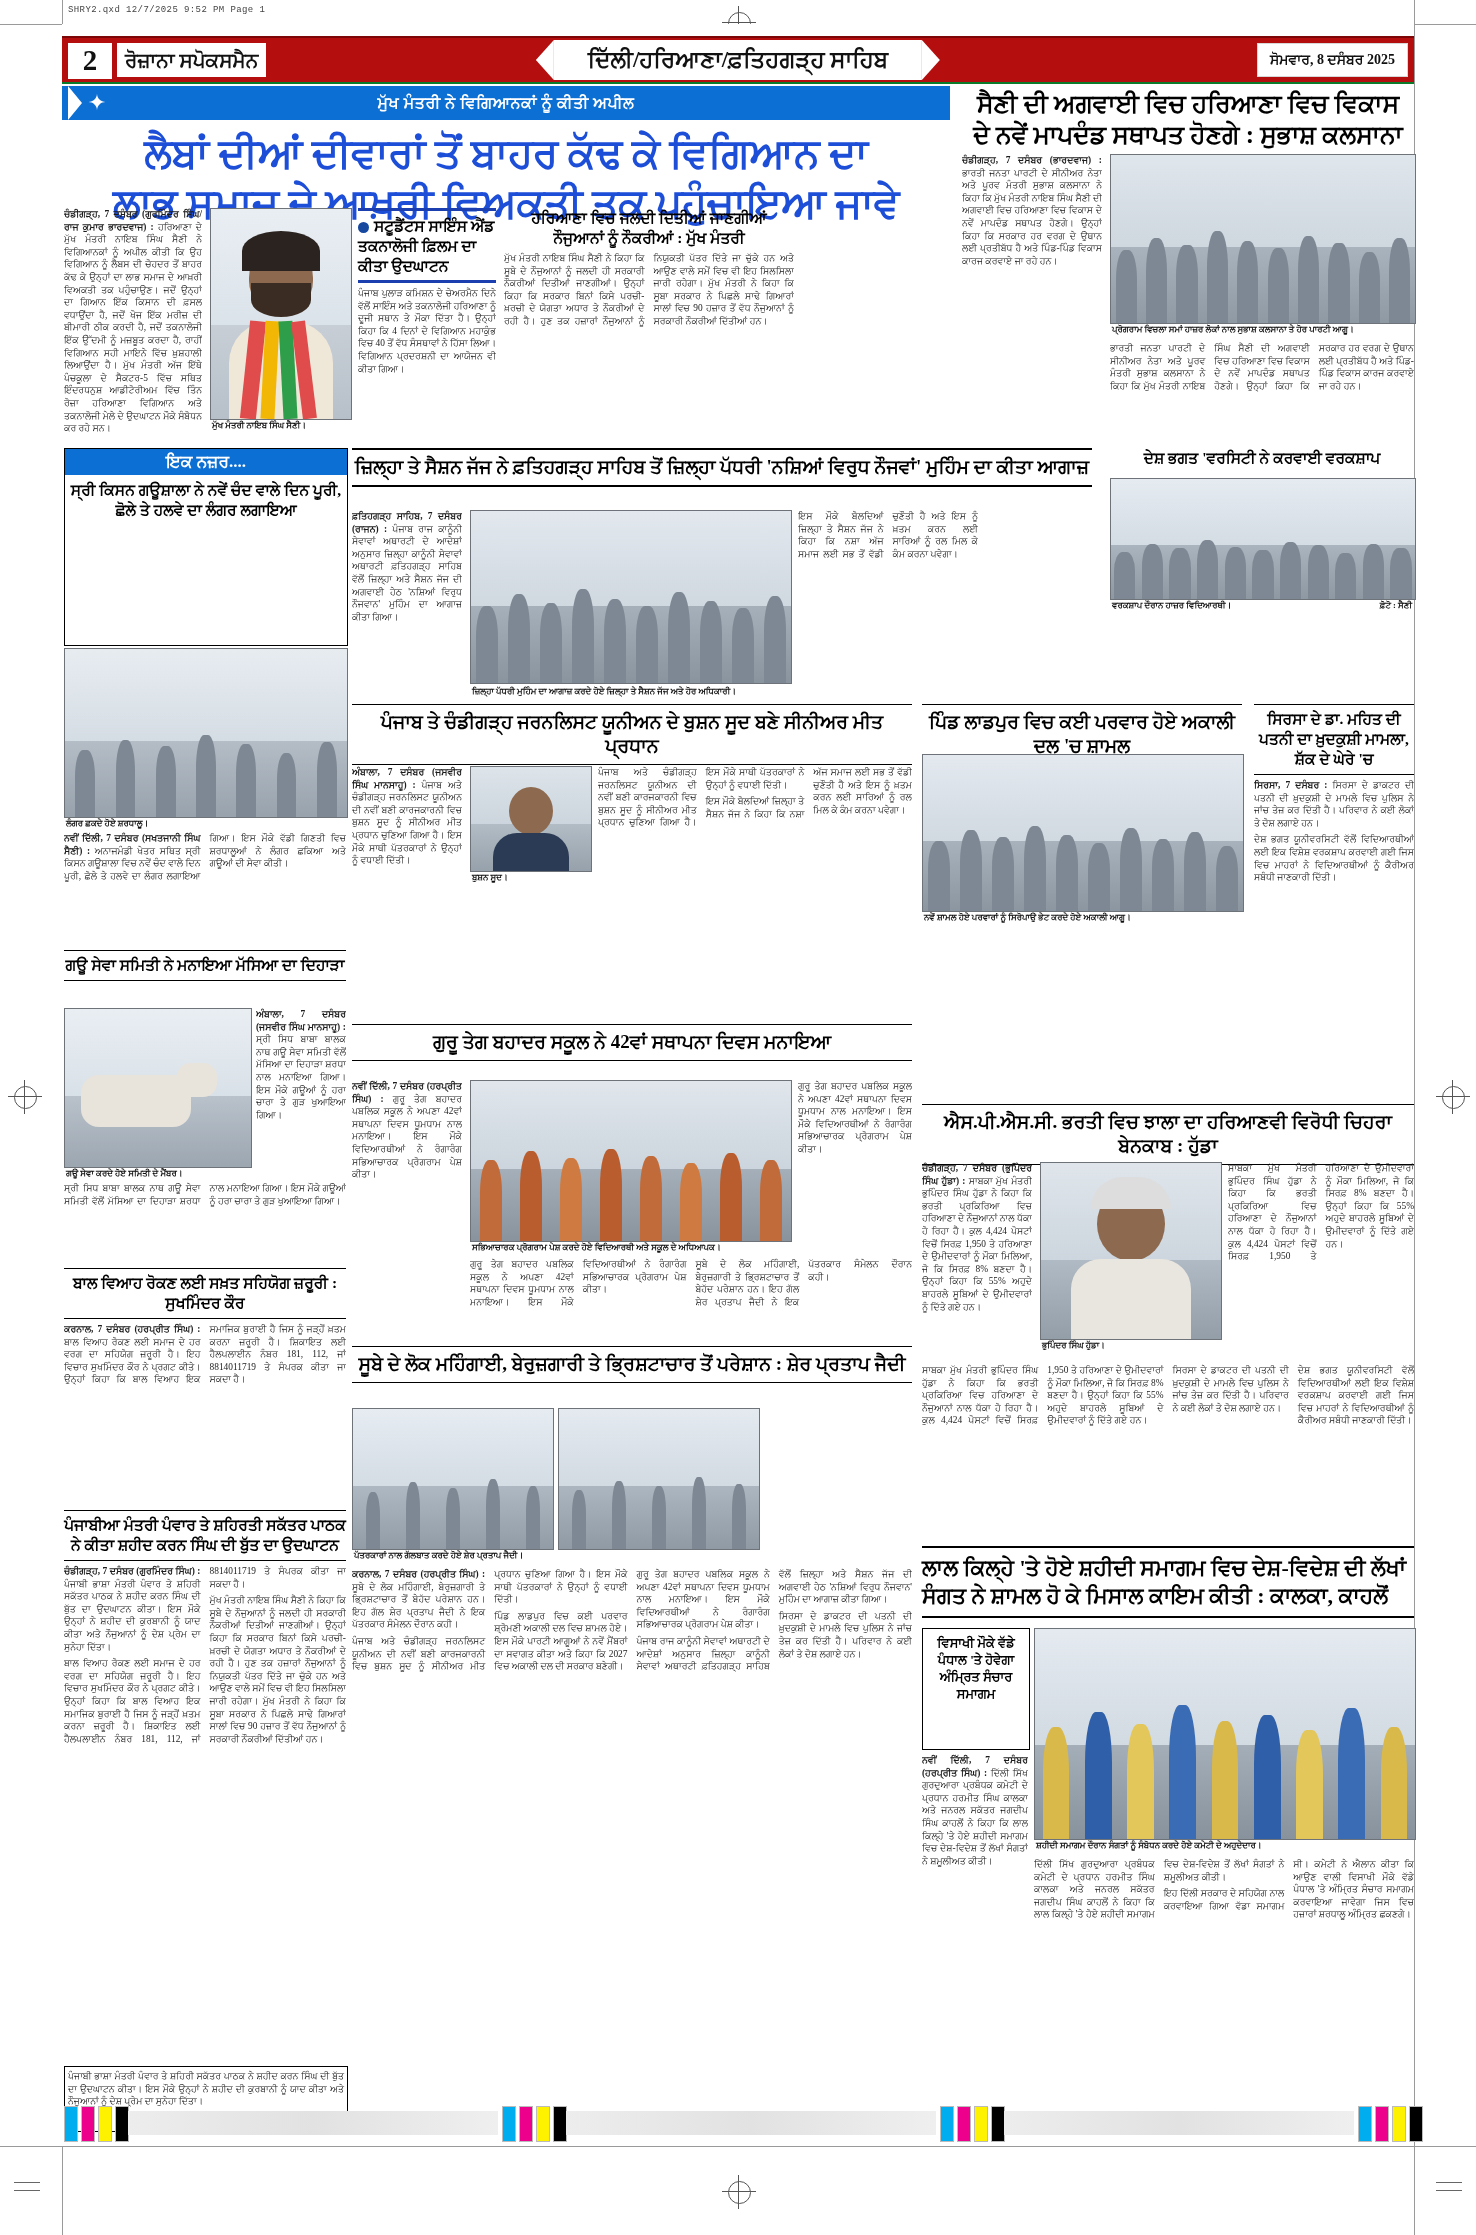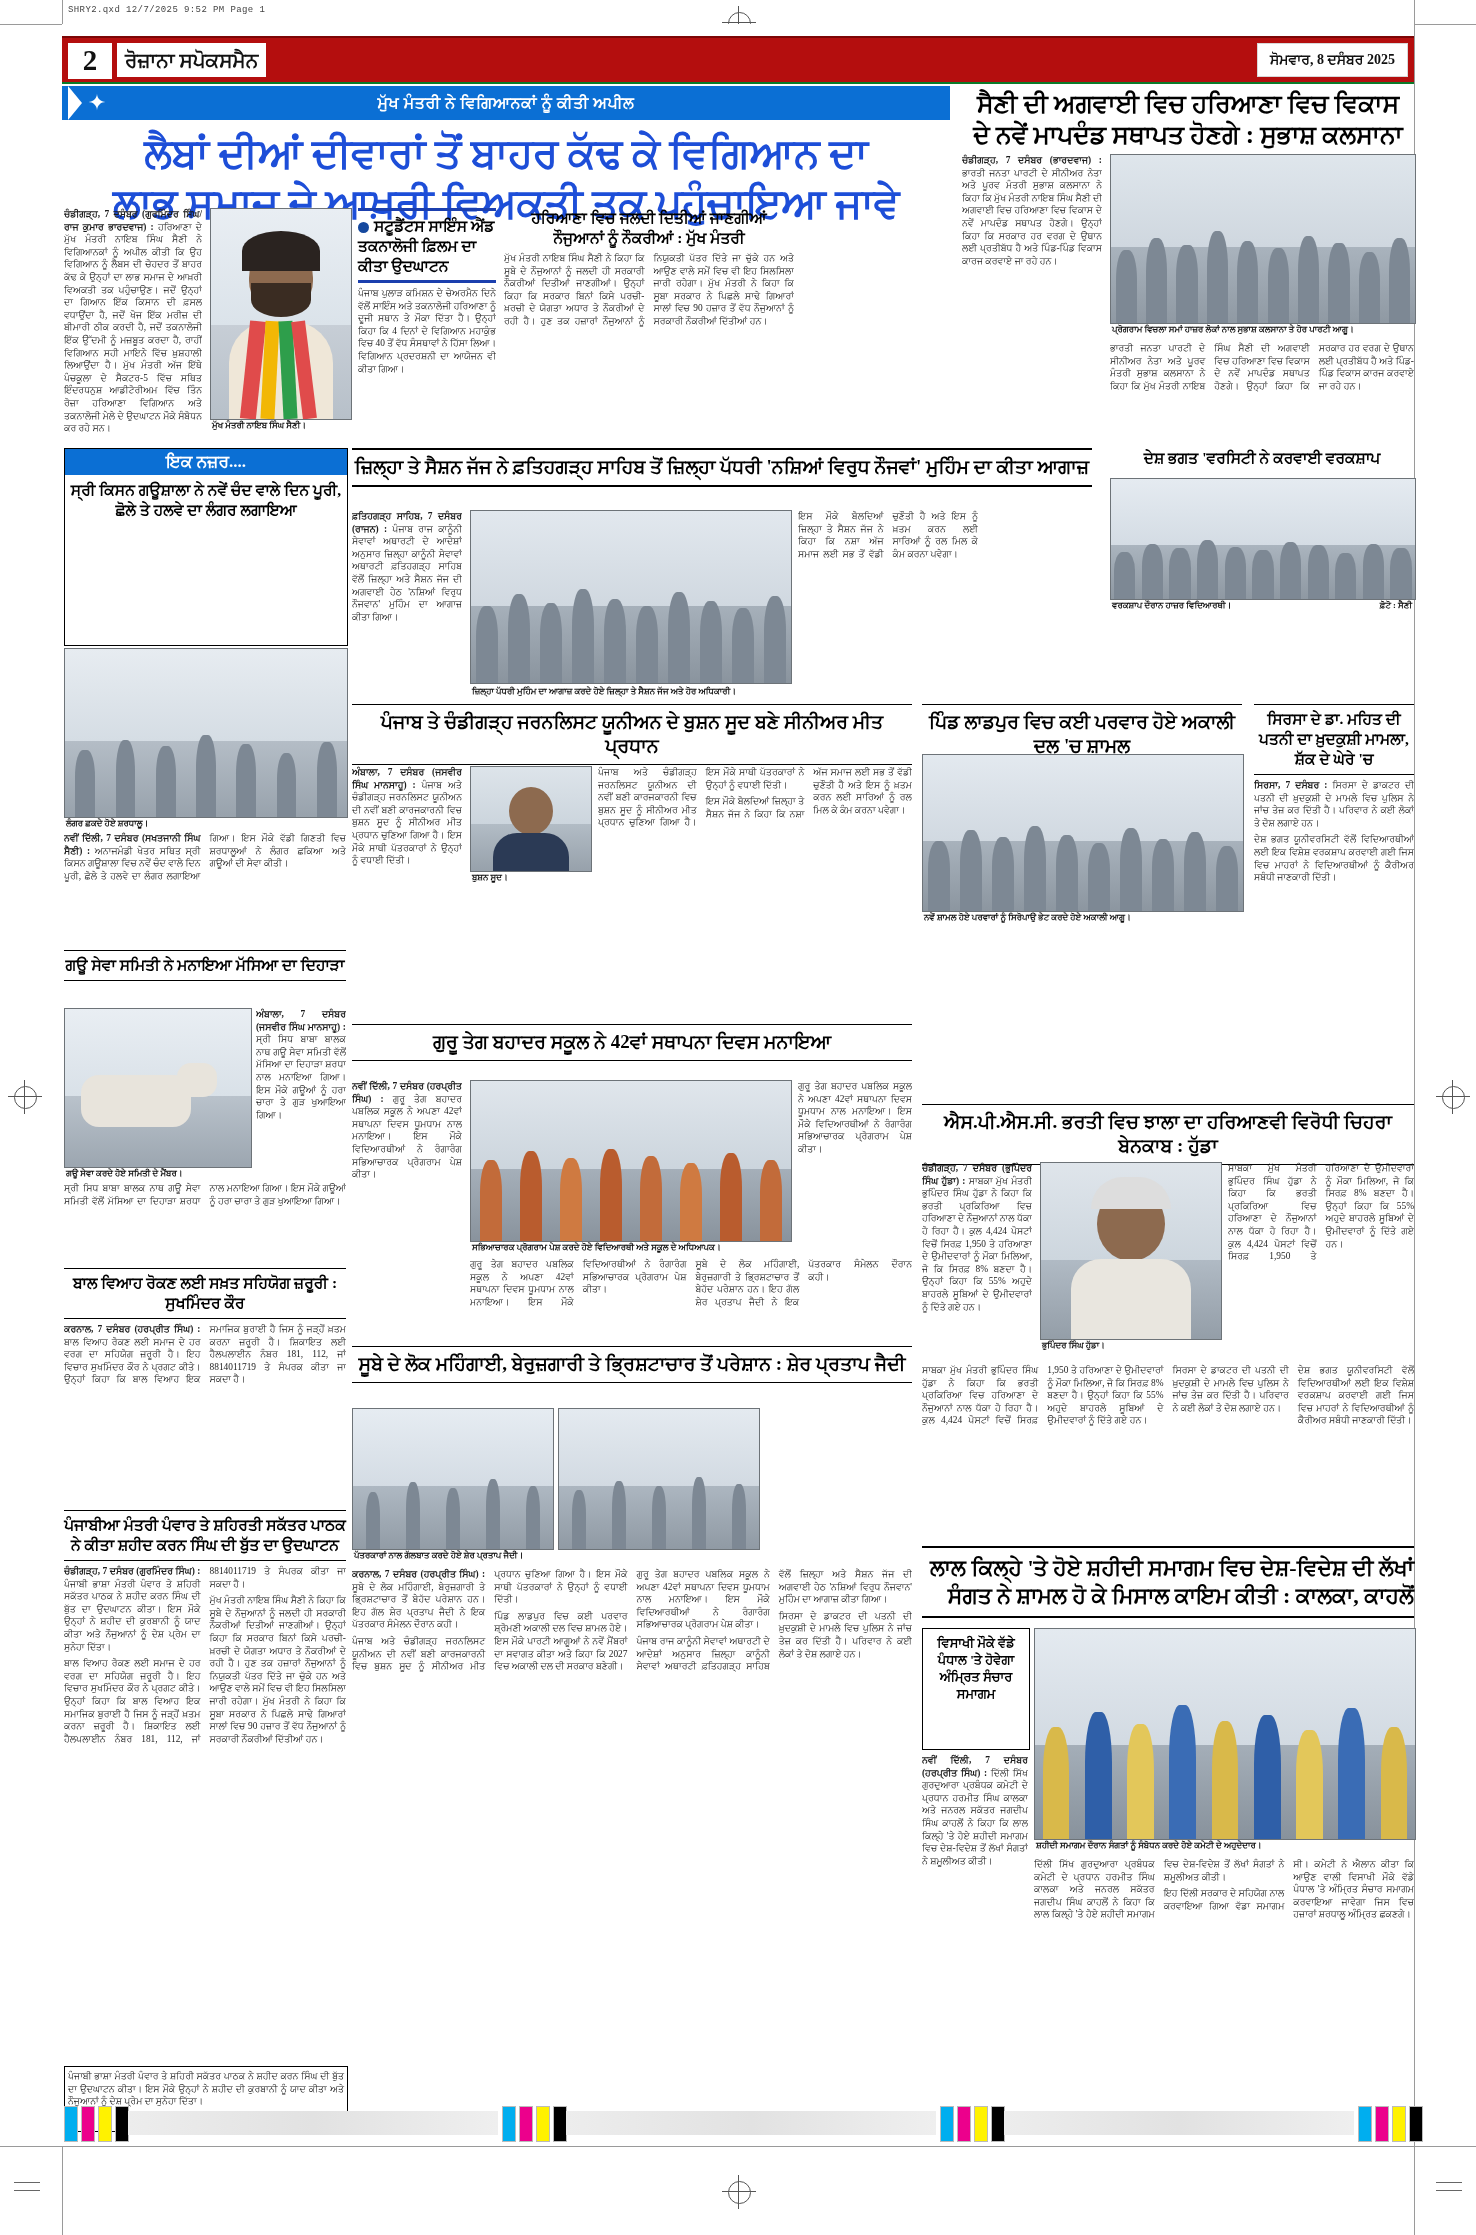--- a/index.html
+++ b/index.html
@@ -48,21 +48,21 @@
   
   .col{position:absolute;}
   .body{font-family:"Liberation Serif",serif;font-size:9.4px;line-height:12.6px;text-align:justify;color:#1b1b1b;
         column-gap:9px;hyphens:auto;overflow:hidden;}
   .body p{margin:0 0 4px 0;}
   .dline{font-weight:bold;}
   .hr-rule{height:1px;background:#000;}
   .hr-thick{height:2px;background:#000;}
 
   
-  .h-major{font-family:"Liberation Serif",serif;font-weight:bold;color:#000;font-size:23px;line-height:29px;text-align:right;}
+  .h-major{font-family:"Liberation Serif",serif;font-weight:bold;color:#000;font-size:23px;line-height:29px;text-align:left;}
   .h-mid{font-family:"Liberation Serif",serif;font-weight:bold;color:#000;font-size:19px;line-height:24px;text-align:center;}
   .h-small{font-family:"Liberation Serif",serif;font-weight:bold;color:#000;font-size:15.5px;line-height:20px;text-align:center;}
   .h-xsmall{font-family:"Liberation Serif",serif;font-weight:bold;color:#000;font-size:13px;line-height:17px;text-align:center;}
 
   
   .photo{position:absolute;background:#cfd3d8;border:1px solid #6d7378;overflow:hidden;}
   .photo .sky{position:absolute;left:0;top:0;right:0;height:55%;}
   .photo .ground{position:absolute;left:0;bottom:0;right:0;height:45%;}
   .ph-cap{position:absolute;font-family:"Liberation Serif",serif;font-size:8.6px;line-height:11px;color:#111;font-weight:bold;}
 
@@ -110,20 +110,21 @@
   <div class="edgemark" style="left:14px;top:2190px;"></div>
   <div class="edgemark" style="left:1436px;top:2182px;"></div>
   <div class="edgemark" style="left:1436px;top:2190px;"></div>
   <div class="slugline">SHRY2.qxd   12/7/2025   9:52 PM   Page 1</div>
 
   <div class="sheet">
 
     <div class="masthead">
       <div class="folio">2</div>
       <div class="paper-name">ਰੋਜ਼ਾਨਾ ਸਪੋਕਸਮੈਨ</div>
+      <div class="edition-tag">ਦਿੱਲੀ/ਹਰਿਆਣਾ/ਫ਼ਤਿਹਗੜ੍ਹ ਸਾਹਿਬ</div>
       <div class="dateline">ਸੋਮਵਾਰ, 8 ਦਸੰਬਰ 2025</div>
     </div>
     <div class="mast-underline"></div>
 
     <div class="lead">
       <div class="kicker">
         <span class="arrowL"></span>
         <span class="star">✦</span>
         <span class="txt">ਮੁੱਖ ਮੰਤਰੀ ਨੇ ਵਿਗਿਆਨਕਾਂ ਨੂੰ ਕੀਤੀ ਅਪੀਲ</span>
       </div>

